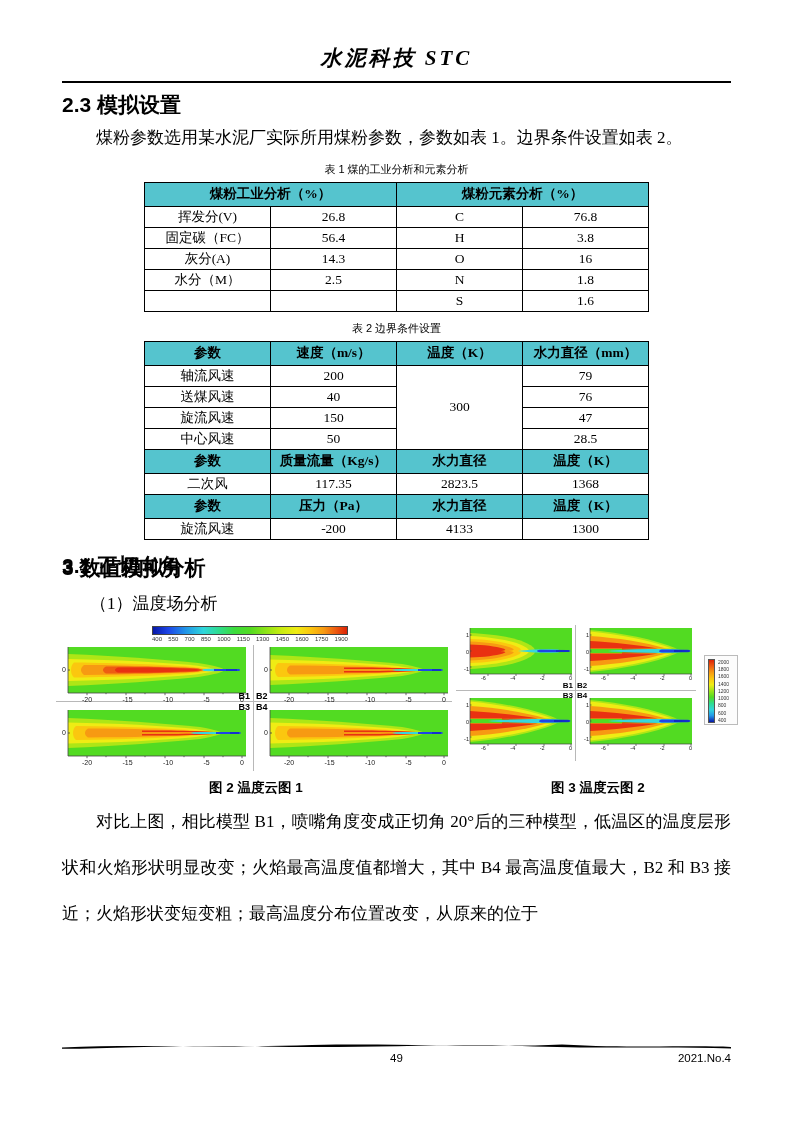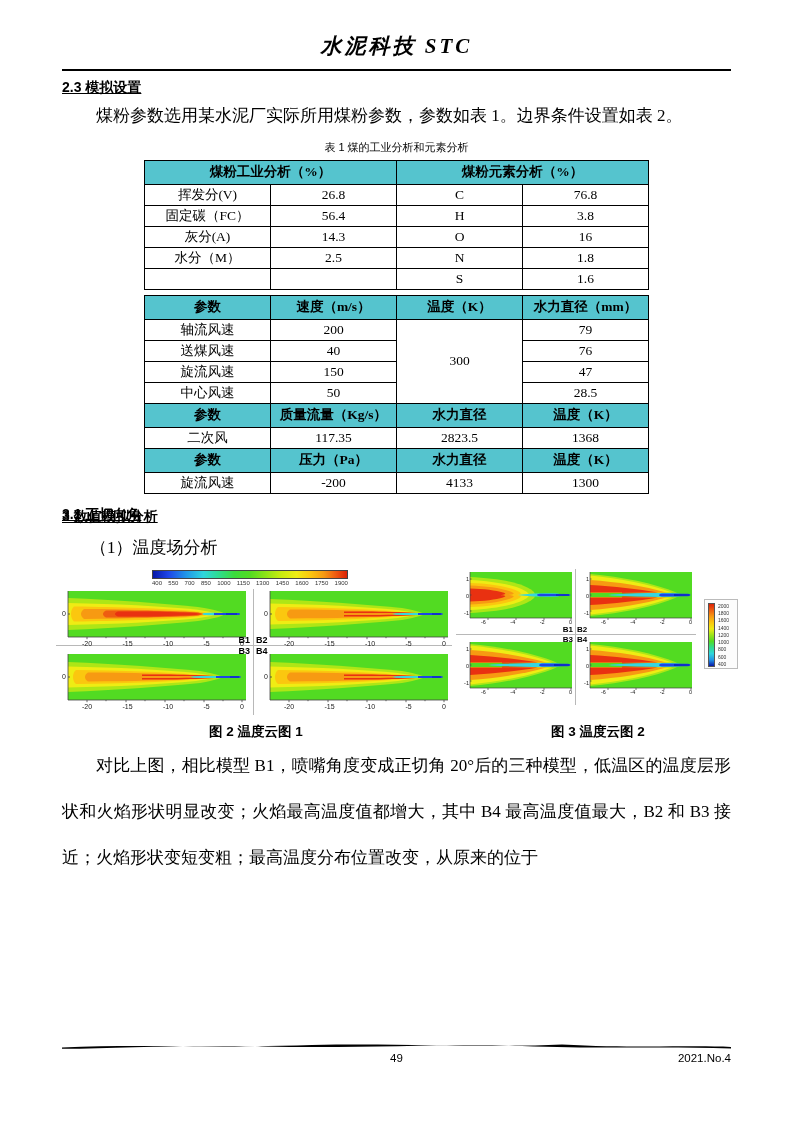--- a/index.html
+++ b/index.html
@@ -1,24 +1,24 @@
 <!DOCTYPE html>
 <html><head>
 <meta charset="utf-8">
 <style>
   * { margin:0; padding:0; box-sizing:border-box; }
   html,body { background:#fff; }
   body { font-family:"Liberation Serif","DejaVu Serif",serif; color:#000; }
   .page { position:relative; width:793px; height:1122px; background:#fff; overflow:hidden; }
   .content { position:absolute; left:62px; top:0; width:669px; }
 
-  .journal-title { padding-top:32px; text-align:center; font-size:21px; letter-spacing:3px; font-weight:bold; font-style:italic; font-family:"Liberation Serif",serif; }
+  .journal-title { padding-top:44px; text-align:center; font-size:21px; letter-spacing:3px; font-weight:bold; font-style:italic; font-family:"Liberation Serif",serif; }
   .header-rule { border:none; border-top:2.5px solid #000; margin-top:9px; }
 
-  .h-sec { font-family:"Liberation Sans","DejaVu Sans",sans-serif; font-weight:bold; font-size:14px; margin-top:8px;text-decoration:underline; }
+  .h-sec { font-family:"Liberation Sans","DejaVu Sans",sans-serif; font-weight:bold; font-size:21px; margin-top:8px; }
   .h-sec.sp { margin-top:14px; }
   .para { font-size:17px; line-height:1.75; text-indent:2em; margin-top:4px; text-align:justify; }
   .para.wide { line-height:2.72; margin-top:6px; }
   .tbl-caption { text-align:center; font-size:11px; margin-top:9px; font-family:"Liberation Sans",sans-serif; }
 
   table.datatbl { border-collapse:collapse; width:505px; margin:5px auto 0 auto; font-size:13.5px; text-align:center; }
   table.datatbl th, table.datatbl td { border:1px solid #000; padding:1px 2px; height:21px; font-weight:normal;margin-left:14px; }
   table.datatbl th { background:#55C4CE; font-weight:bold; height:24px; }
   table.datatbl col { width:25%; }
 
@@ -178,20 +178,21 @@
       </tr>
       <tr>
         <td></td>
             <td></td>
             <td>S</td>
             <td>1.6</td>
       </tr>
     </tbody>
       </table>
 
+    <div class="tbl-caption">表 2 边界条件设置</div>
     <table class="datatbl">
       <colgroup>
           <col>
           <col>
           <col>
           <col>
         </colgroup>
       <tbody>
           <tr>
         <th>参数</th>

